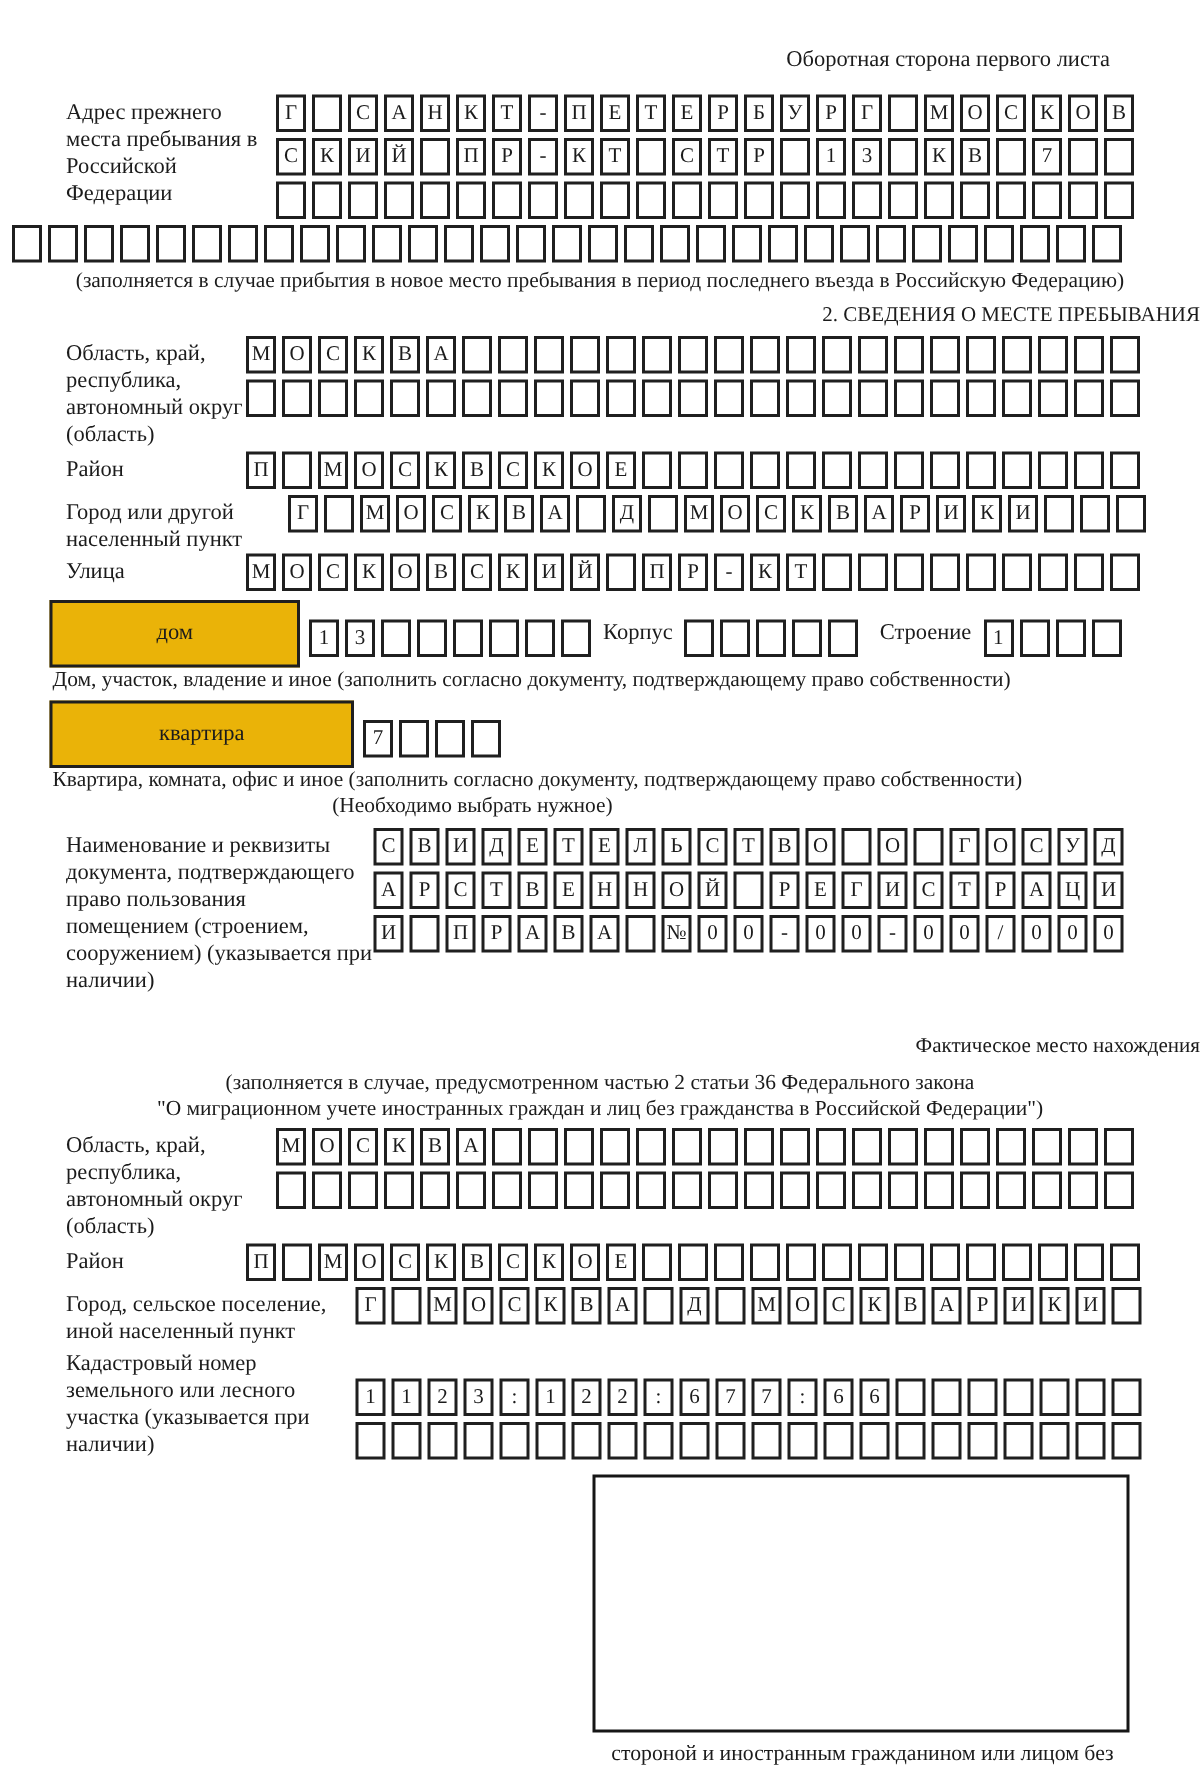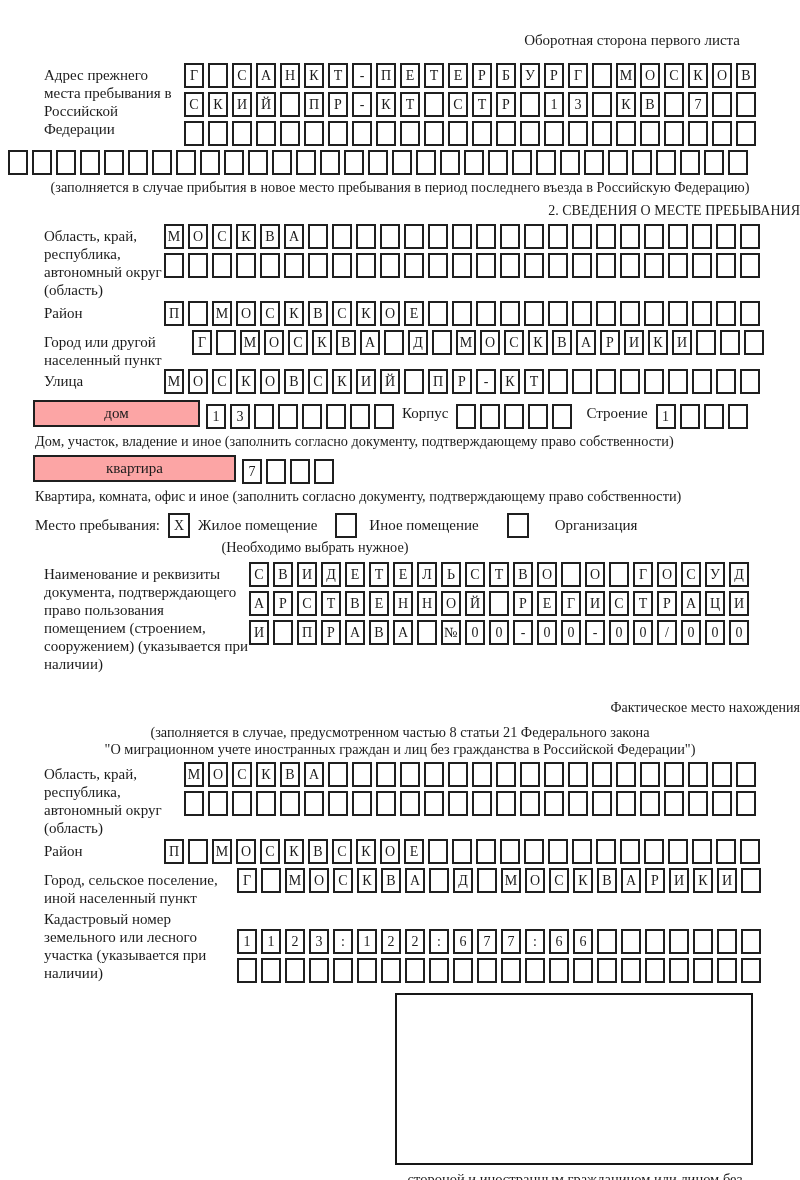--- a/index.html
+++ b/index.html
@@ -24,22 +24,22 @@
   .cellrow { white-space:nowrap; height:26px; margin-bottom:3px; }
   .cb {
     display:inline-flex; width:20px; height:25px; margin-right:4px;
     border:2px solid #1f1f1f; align-items:center; justify-content:center;
     font-size:14px; line-height:25px; background:#fff; vertical-align:top;
   }
   .note { font-size:14.3px; text-align:center; }
   .h2 { font-size:14px; font-weight:normal; text-align:right; }
 
   .widebox {
-    border:2px solid #1f1f1f; height:27px; display:inline-flex;
-    align-items:center; justify-content:center; font-size:15px; background:#fca5a5;
+    border:2px solid #1f1f1f; height:45px; display:inline-flex;
+    align-items:center; justify-content:center; font-size:15px; background:#eab308;
   }
   .inline-lab { font-size:15px; line-height:27px; }
   .chk {
     display:inline-flex; width:22px; height:25px; border:2px solid #1f1f1f;
     align-items:center; justify-content:center; font-size:14px; background:#fff;
   }
   .stamp-box { border:2px solid #161616; background:#fff; }
   .stamp-note { font-size:14.5px; line-height:19.5px; text-align:center; }
 </style>
 </head>
@@ -88,42 +88,33 @@
   <div style="margin-left:33px; margin-top:2px; white-space:nowrap;">
     <span class="widebox" style="width:167px; margin-right:6px;">дом</span><span class="cellrow" style="display:inline-block;"><span class="cb">1</span><span class="cb">3</span><span class="cb"></span><span class="cb"></span><span class="cb"></span><span class="cb"></span><span class="cb"></span><span class="cb"></span></span><span class="inline-lab" style="margin:0 8px 0 4px;">Корпус</span><span class="cellrow" style="display:inline-block;"><span class="cb"></span><span class="cb"></span><span class="cb"></span><span class="cb"></span><span class="cb"></span></span><span class="inline-lab" style="margin:0 8px 0 10px;">Строение</span><span class="cellrow" style="display:inline-block;"><span class="cb">1</span><span class="cb"></span><span class="cb"></span><span class="cb"></span></span>
   </div>
   <div class="note" style="text-align:left; margin-left:35px;">Дом, участок, владение и иное (заполнить согласно документу, подтверждающему право собственности)</div>
 
   <div style="margin-left:33px; margin-top:5px; white-space:nowrap;">
     <span class="widebox" style="width:203px; margin-right:6px;">квартира</span><span class="cellrow" style="display:inline-block;"><span class="cb">7</span><span class="cb"></span><span class="cb"></span><span class="cb"></span></span>
   </div>
   <div class="note" style="text-align:left; margin-left:35px;">Квартира, комната, офис и иное (заполнить согласно документу, подтверждающему право собственности)</div>
 
-  <div style="margin-left:35px; margin-top:7px; display:flex; align-items:center;">
-    <span class="inline-lab">Место пребывания:</span>
-    <span class="chk" style="margin-left:8px;">X</span>
-    <span class="inline-lab" style="margin-left:8px;">Жилое помещение</span>
-    <span class="chk" style="margin-left:18px;"></span>
-    <span class="inline-lab" style="margin-left:12px;">Иное помещение</span>
-    <span class="chk" style="margin-left:28px;"></span>
-    <span class="inline-lab" style="margin-left:26px;">Организация</span>
-  </div>
   <div class="note" style="width:560px; margin-left:35px;">(Необходимо выбрать нужное)</div>
 
   <div class="f" style="margin-top:6px;">
     <div class="lab w205">Наименование и реквизиты документа, подтверждающего право пользования помещением (строением, сооружением) (указывается при наличии)</div>
     <div>
       <div class="cellrow"><span class="cb">С</span><span class="cb">В</span><span class="cb">И</span><span class="cb">Д</span><span class="cb">Е</span><span class="cb">Т</span><span class="cb">Е</span><span class="cb">Л</span><span class="cb">Ь</span><span class="cb">С</span><span class="cb">Т</span><span class="cb">В</span><span class="cb">О</span><span class="cb"></span><span class="cb">О</span><span class="cb"></span><span class="cb">Г</span><span class="cb">О</span><span class="cb">С</span><span class="cb">У</span><span class="cb">Д</span></div>
       <div class="cellrow"><span class="cb">А</span><span class="cb">Р</span><span class="cb">С</span><span class="cb">Т</span><span class="cb">В</span><span class="cb">Е</span><span class="cb">Н</span><span class="cb">Н</span><span class="cb">О</span><span class="cb">Й</span><span class="cb"></span><span class="cb">Р</span><span class="cb">Е</span><span class="cb">Г</span><span class="cb">И</span><span class="cb">С</span><span class="cb">Т</span><span class="cb">Р</span><span class="cb">А</span><span class="cb">Ц</span><span class="cb">И</span></div>
       <div class="cellrow"><span class="cb">И</span><span class="cb"></span><span class="cb">П</span><span class="cb">Р</span><span class="cb">А</span><span class="cb">В</span><span class="cb">А</span><span class="cb"></span><span class="cb">№</span><span class="cb">0</span><span class="cb">0</span><span class="cb">-</span><span class="cb">0</span><span class="cb">0</span><span class="cb">-</span><span class="cb">0</span><span class="cb">0</span><span class="cb">/</span><span class="cb">0</span><span class="cb">0</span><span class="cb">0</span></div>
     </div>
   </div>
 
   <div class="h2" style="margin-top:27px;">Фактическое место нахождения</div>
-  <div class="note" style="margin-top:8px;">(заполняется в случае, предусмотренном частью 8 статьи 21 Федерального закона</div>
+  <div class="note" style="margin-top:8px;">(заполняется в случае, предусмотренном частью 2 статьи 36 Федерального закона</div>
   <div class="note">"О миграционном учете иностранных граждан и лиц без гражданства в Российской Федерации")</div>
 
   <div class="f" style="margin-top:4px;">
     <div class="lab w140">Область, край, республика, автономный округ (область)</div>
     <div>
       <div class="cellrow"><span class="cb">М</span><span class="cb">О</span><span class="cb">С</span><span class="cb">К</span><span class="cb">В</span><span class="cb">А</span><span class="cb"></span><span class="cb"></span><span class="cb"></span><span class="cb"></span><span class="cb"></span><span class="cb"></span><span class="cb"></span><span class="cb"></span><span class="cb"></span><span class="cb"></span><span class="cb"></span><span class="cb"></span><span class="cb"></span><span class="cb"></span><span class="cb"></span><span class="cb"></span><span class="cb"></span><span class="cb"></span></div>
       <div class="cellrow"><span class="cb"></span><span class="cb"></span><span class="cb"></span><span class="cb"></span><span class="cb"></span><span class="cb"></span><span class="cb"></span><span class="cb"></span><span class="cb"></span><span class="cb"></span><span class="cb"></span><span class="cb"></span><span class="cb"></span><span class="cb"></span><span class="cb"></span><span class="cb"></span><span class="cb"></span><span class="cb"></span><span class="cb"></span><span class="cb"></span><span class="cb"></span><span class="cb"></span><span class="cb"></span><span class="cb"></span></div>
     </div>
   </div>
 

